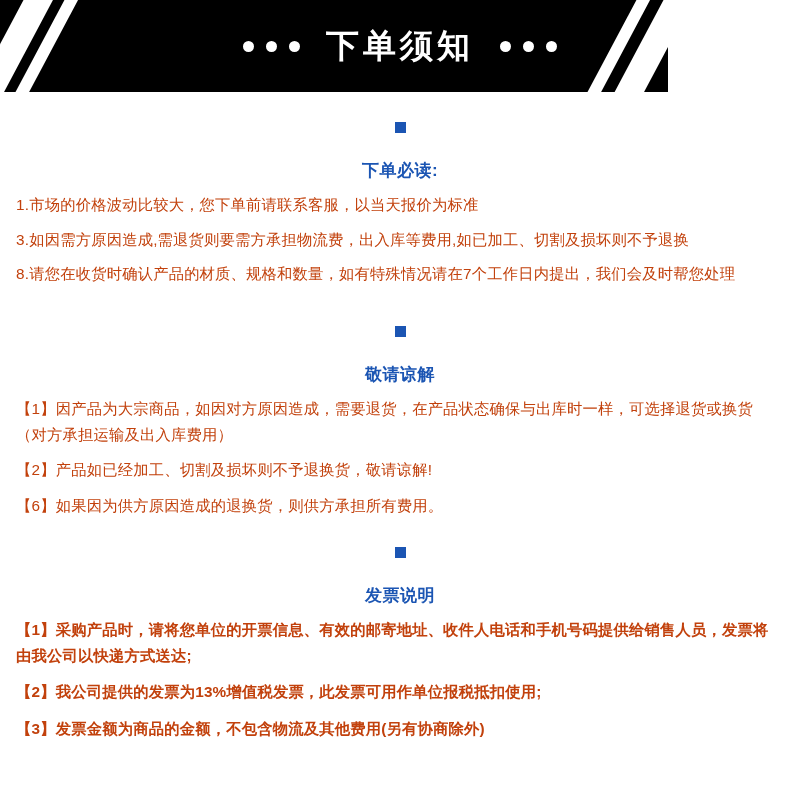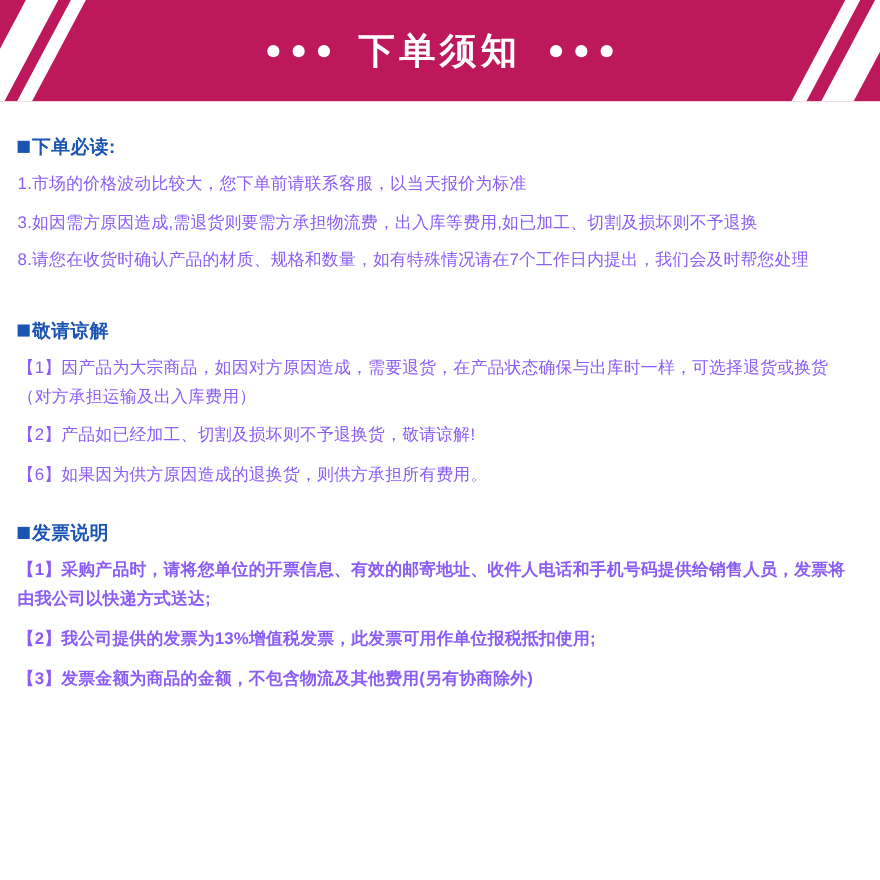--- a/index.html
+++ b/index.html
@@ -16,23 +16,23 @@
   .page {
     position: relative;
     width: 800px;
     height: 800px;
     background: #ffffff;
   }
 
   
   .banner {
     position: relative;
-    width: 800px;
+    width: 668px;
     height: 92px;
-    background: #be185d;
+    background: #000000;
     overflow: hidden;
   }
   .banner-slash {
     position: absolute;
     top: -30px;
     width: 26px;
     height: 170px;
     background: #ffffff;
     transform: rotate(28deg);
     opacity: 1;
@@ -77,38 +77,39 @@
   .content {
     padding: 30px 16px 0 16px;
     color: #1b55b3;
   }
   .section {
     margin-bottom: 4px;
   }
   .sec-head {
     display: flex;
     align-items: center;
-    gap: 2px;
+    gap: 26px;
     margin-bottom: 10px;
+    flex-direction: column;
   }
   .sec-bullet {
     width: 11px;
     height: 11px;
     background: #1b55b3;
     display: inline-block;
   }
   .sec-title {
     font-size: 17px;
     font-weight: bold;
     color: #1b55b3;
     letter-spacing: 0.5px;
   }
   .line {
     font-size: 15.3px;
-    color: #8b5cf6;
+    color: #c2410c;
     line-height: 1.68;
     margin: 0 0 9px 0;
     letter-spacing: 0.2px;
   }
   .gap-lg { height: 30px; }
   .gap-md { height: 18px; }
   .block2 .line { margin-bottom: 10px; }
   .block3 .line { margin-bottom: 11px; font-weight: bold; }
 </style>
 </head>

